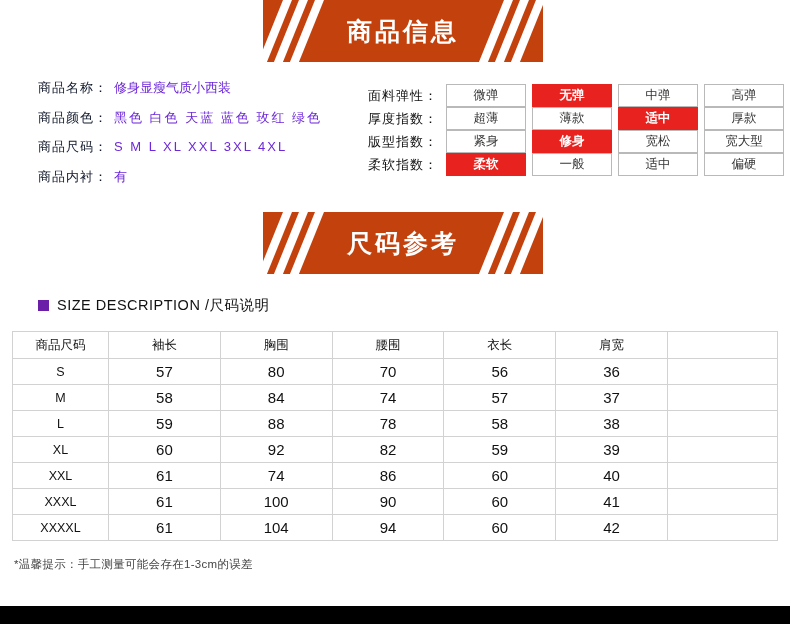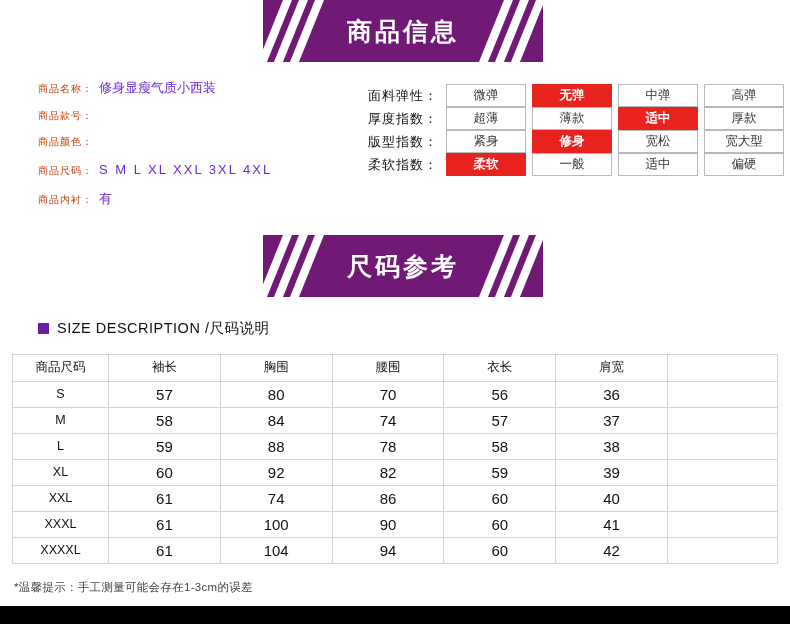--- a/index.html
+++ b/index.html
@@ -13,21 +13,21 @@
     height: 624px;
     position: relative;
     background: #ffffff;
     overflow: hidden;
   }
 
   
   .banner {
     position: relative;
     height: 62px;
-    background: #701a75;
+    background: #c2410c;
     overflow: hidden;
     margin-left: 16px;
   }
   .banner-title {
     position: absolute;
     left: 50%;
     top: 50%;
     transform: translate(-50%, -50%);
     color: #ffffff;
     font-size: 25px;
@@ -76,22 +76,22 @@
     width: 400px;
     padding-left: 38px;
   }
   .info-row {
     display: flex;
     align-items: baseline;
     margin-bottom: 14px;
     line-height: 1.2;
   }
   .info-label {
-    color: #c2410c;
-    font-size: 10px;
+    color: #0f172a;
+    font-size: 13px;
     white-space: nowrap;
     letter-spacing: 1px;
   }
   .info-value {
     color: #6d28d9;
     font-size: 13px;
     margin-left: 6px;
     white-space: nowrap;
   }
   .info-value.spaced { letter-spacing: 2px; }
@@ -212,25 +212,22 @@
     <div class="banner-title">商品信息</div>
   </div>
 
   <div class="info-wrap">
     <div class="info-left">
       <div class="info-row">
         <span class="info-label">商品名称：</span>
         <span class="info-value">修身显瘦气质小西装</span>
       </div>
       <div class="info-row">
-        <span class="info-label">商品款号：</span>
-        <span class="info-value"></span>
-      </div>
-      <div class="info-row">
         <span class="info-label">商品颜色：</span>
+        <span class="info-value spaced">黑色 白色 天蓝 蓝色 玫红 绿色</span>
       </div>
       <div class="info-row">
         <span class="info-label">商品尺码：</span>
         <span class="info-value spaced">S M L XL XXL 3XL  4XL</span>
       </div>
       <div class="info-row">
         <span class="info-label">商品内衬：</span>
         <span class="info-value">有</span>
       </div>
     </div>

